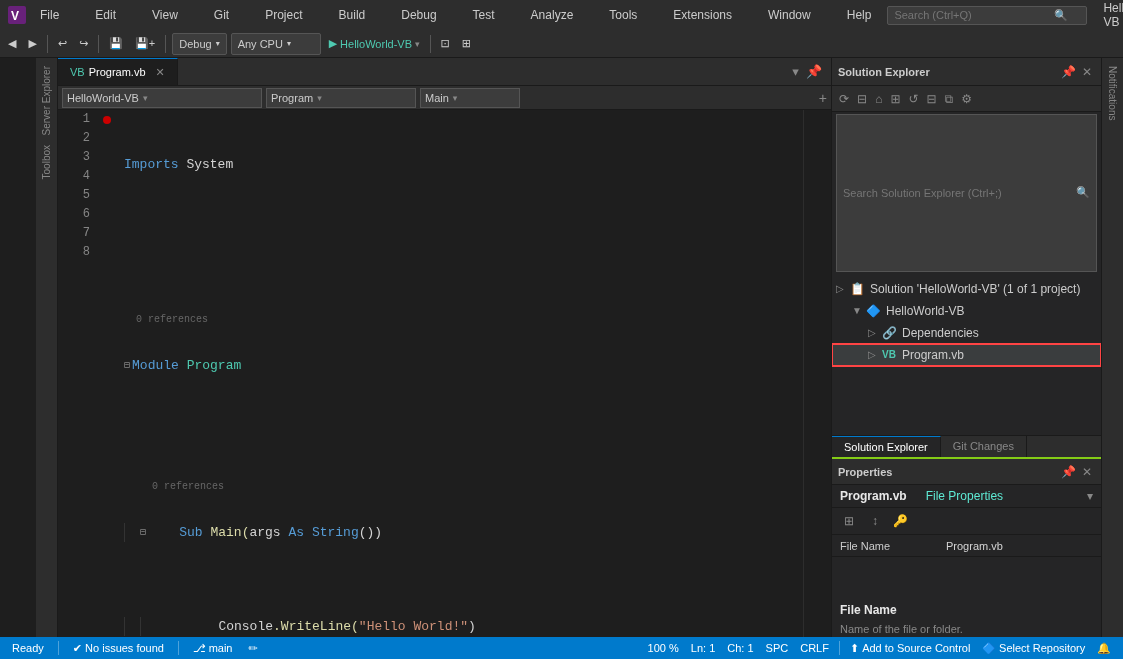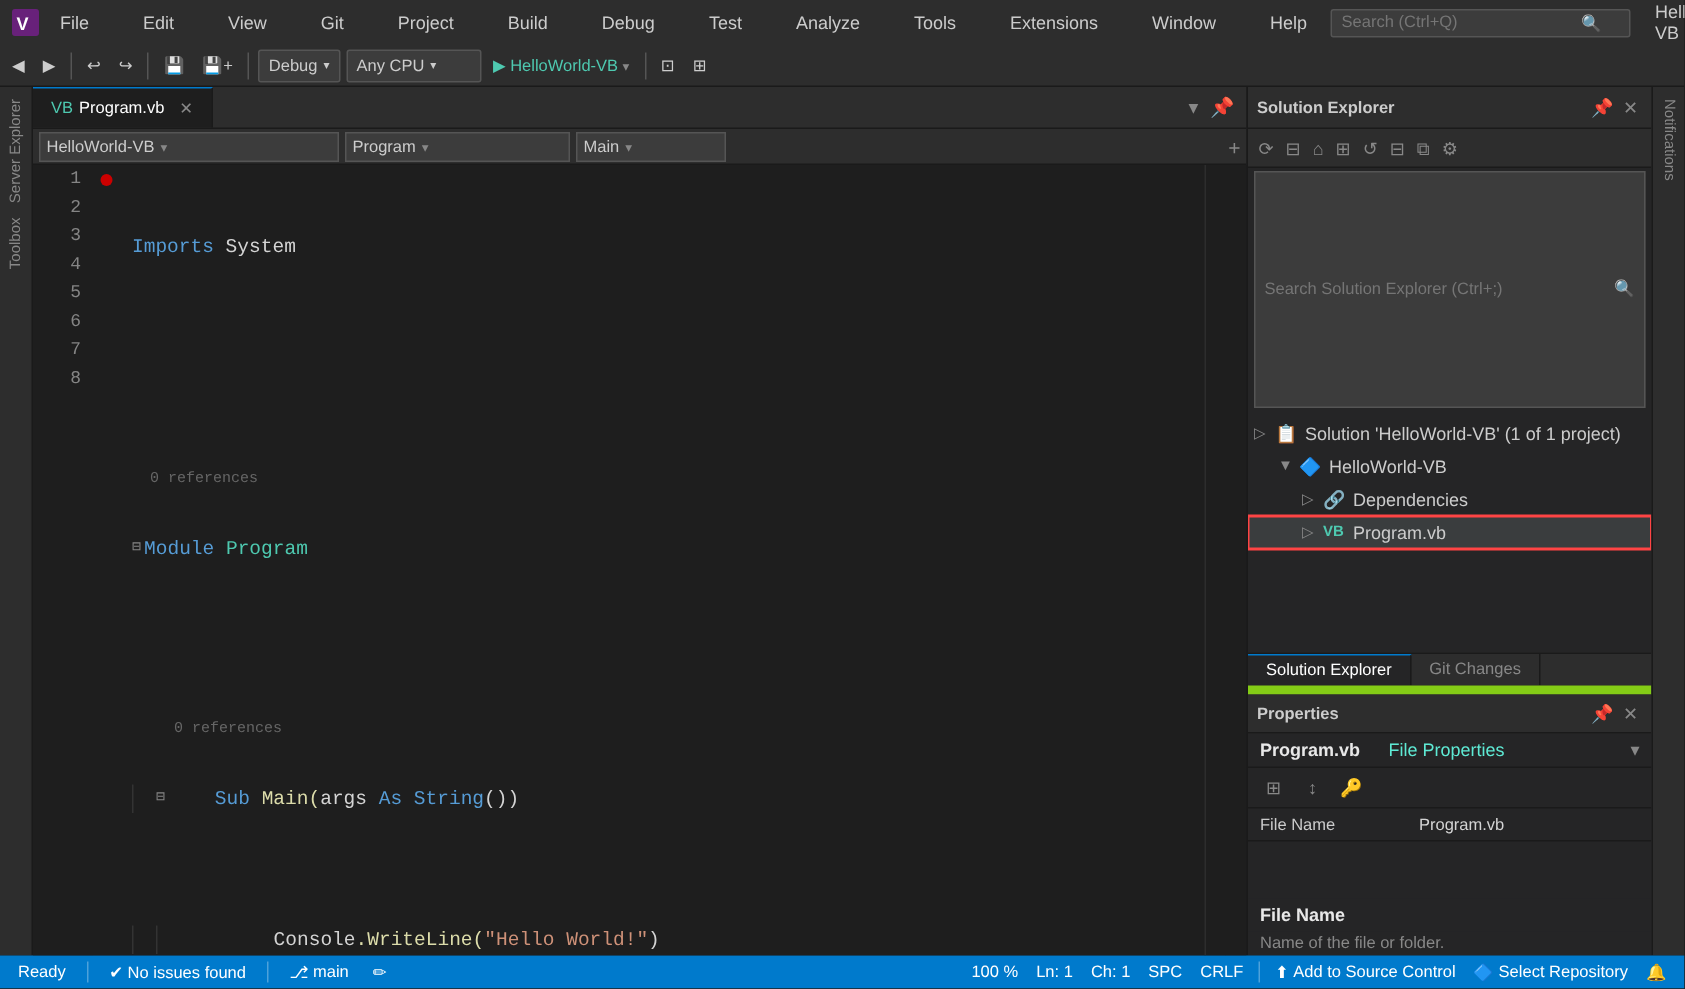--- a/index.html
+++ b/index.html
@@ -149,20 +149,21 @@
       font-size: 11px;
       cursor: pointer;
       padding: 2px 4px;
     }
 
     
     .main-content {
       display: flex;
       flex: 1;
       overflow: hidden;
+      padding-left: 36px;
     }
 
     
     .left-strip {
       width: 22px;
       background: #2d2d2d;
       display: flex;
       flex-direction: column;
       align-items: center;
       padding: 4px 0;
@@ -391,21 +392,21 @@
     .se-node-icon {
       width: 16px;
       font-size: 12px;
       flex-shrink: 0;
       margin-right: 4px;
     }
     .se-node-label { font-size: 12px; }
 
     
     .properties-panel {
-      border-top: 6px solid #84cc16;
+      border-top: 2px solid #84cc16;
       background: #252526;
       height: 180px;
       flex-shrink: 0;
       display: flex;
       flex-direction: column;
     }
     .props-header {
       background: #2d2d2d;
       display: flex;
       align-items: center;

